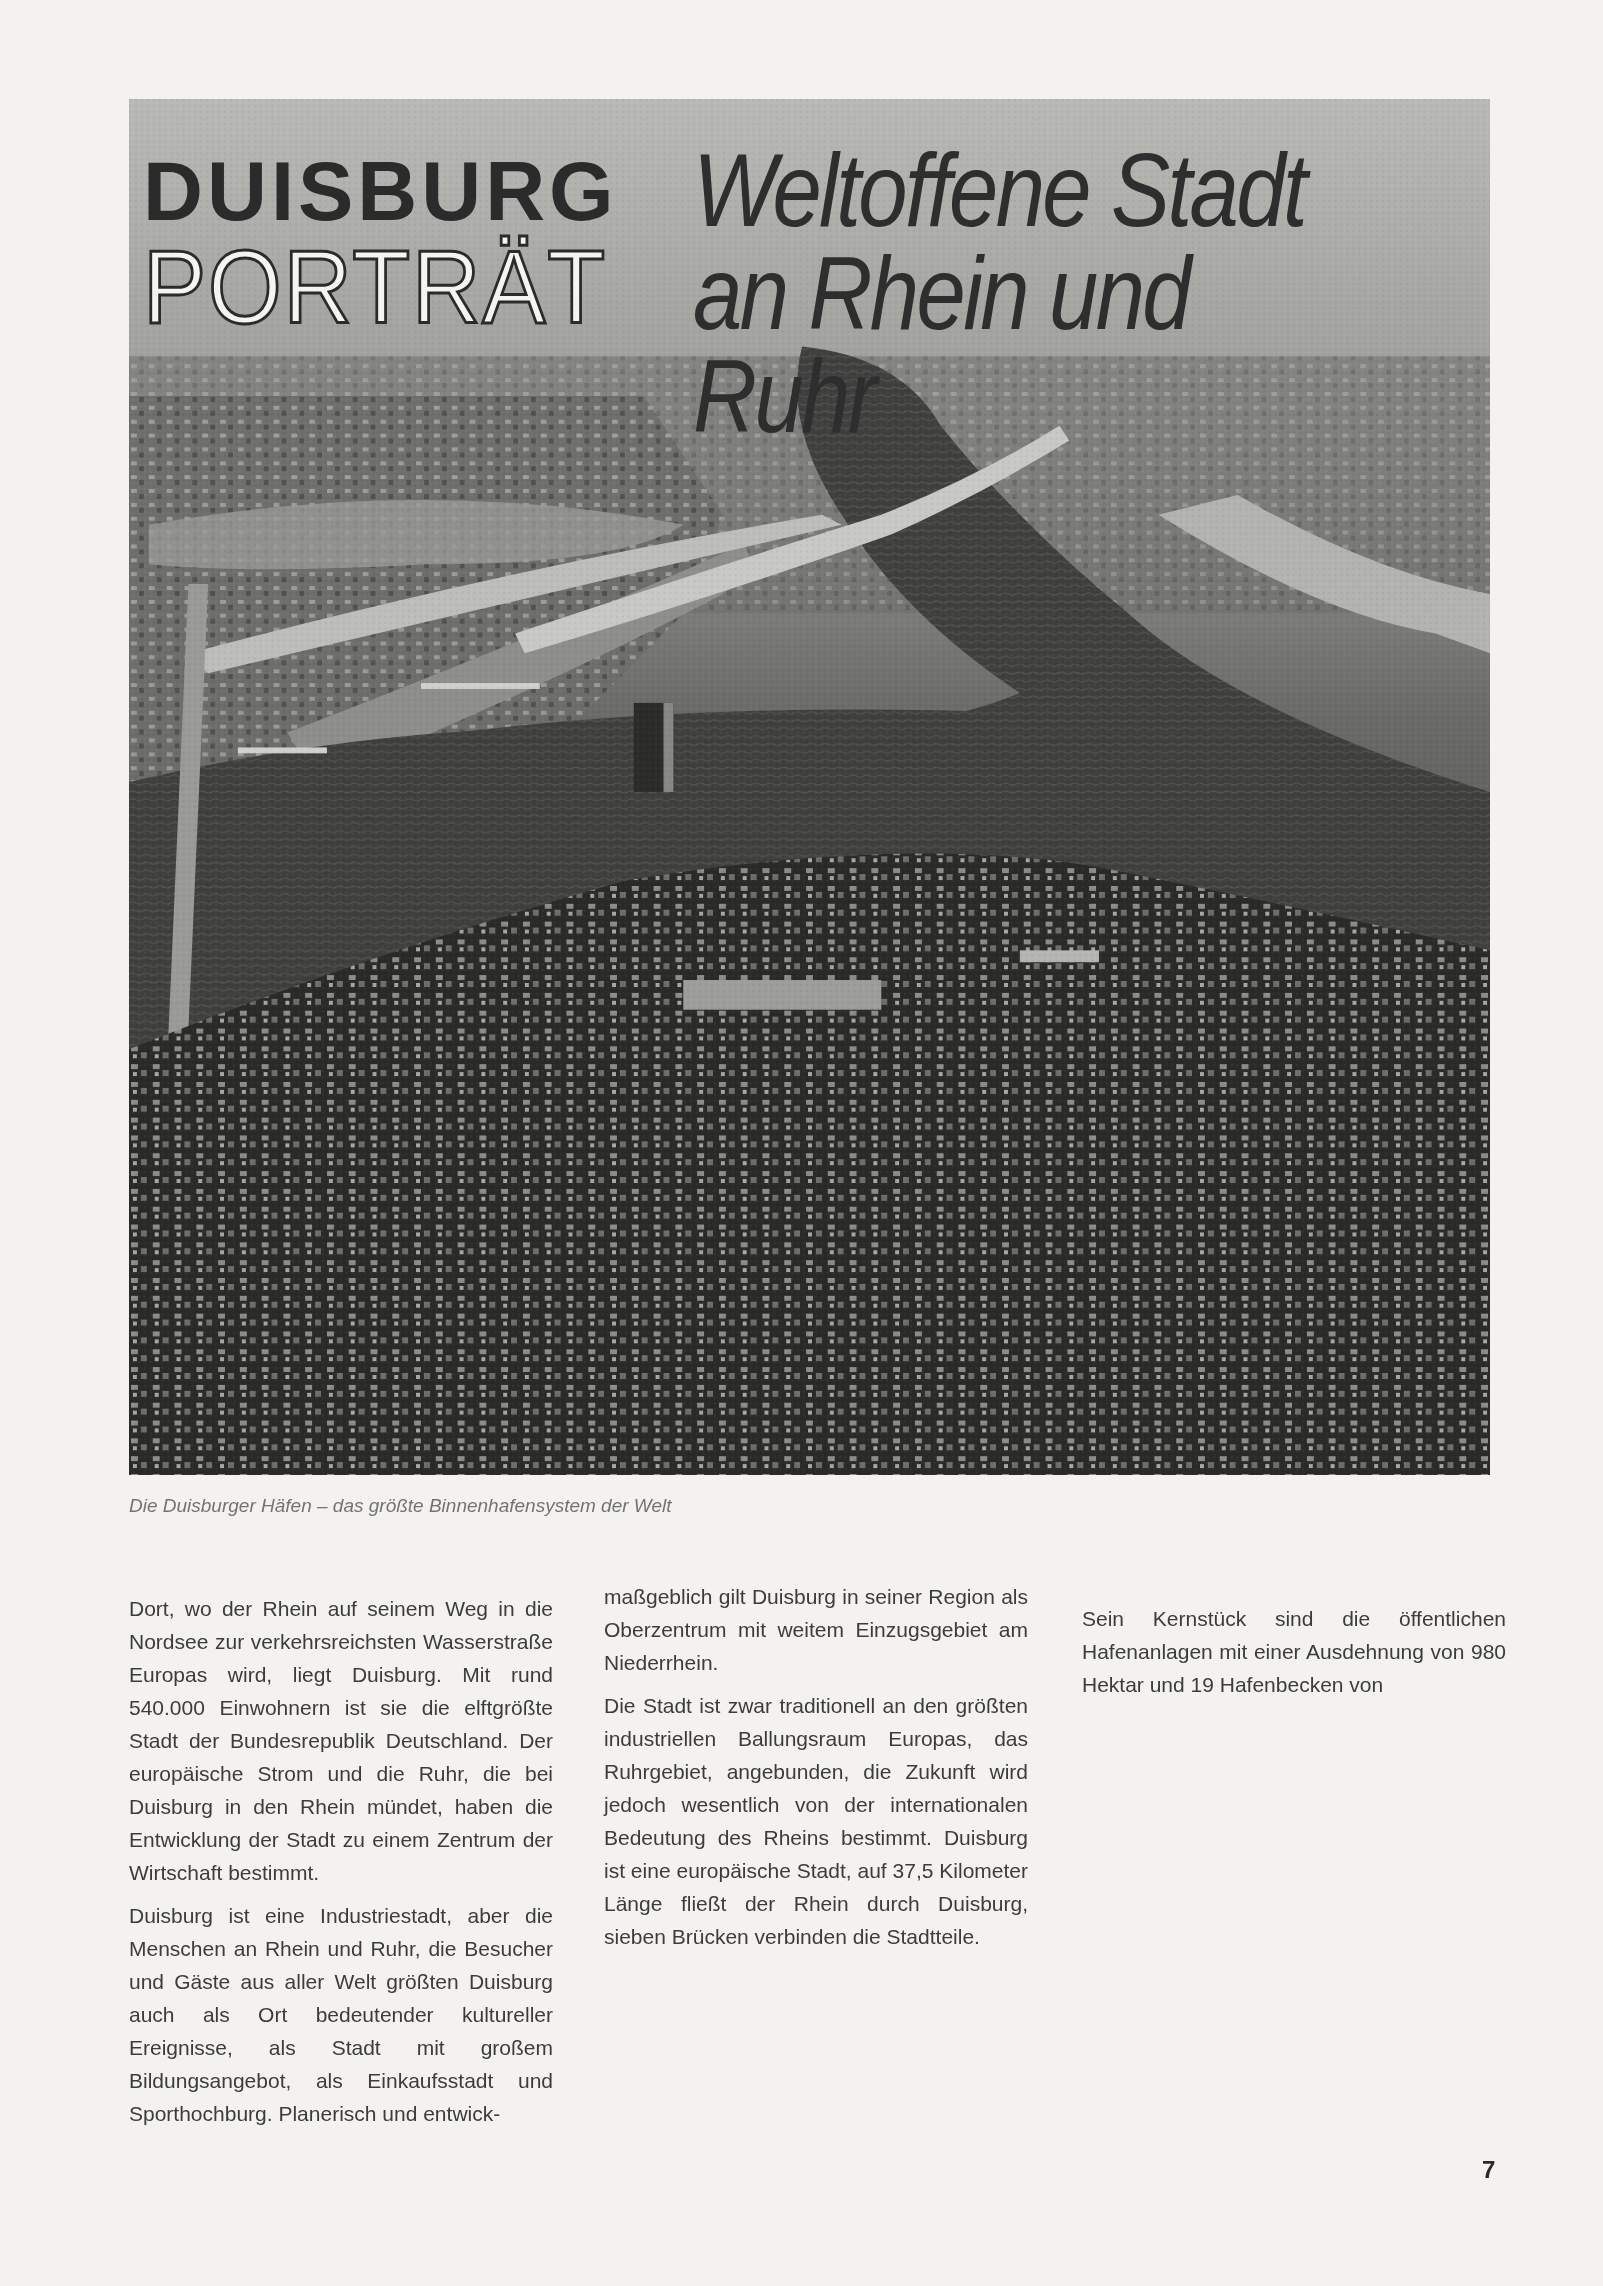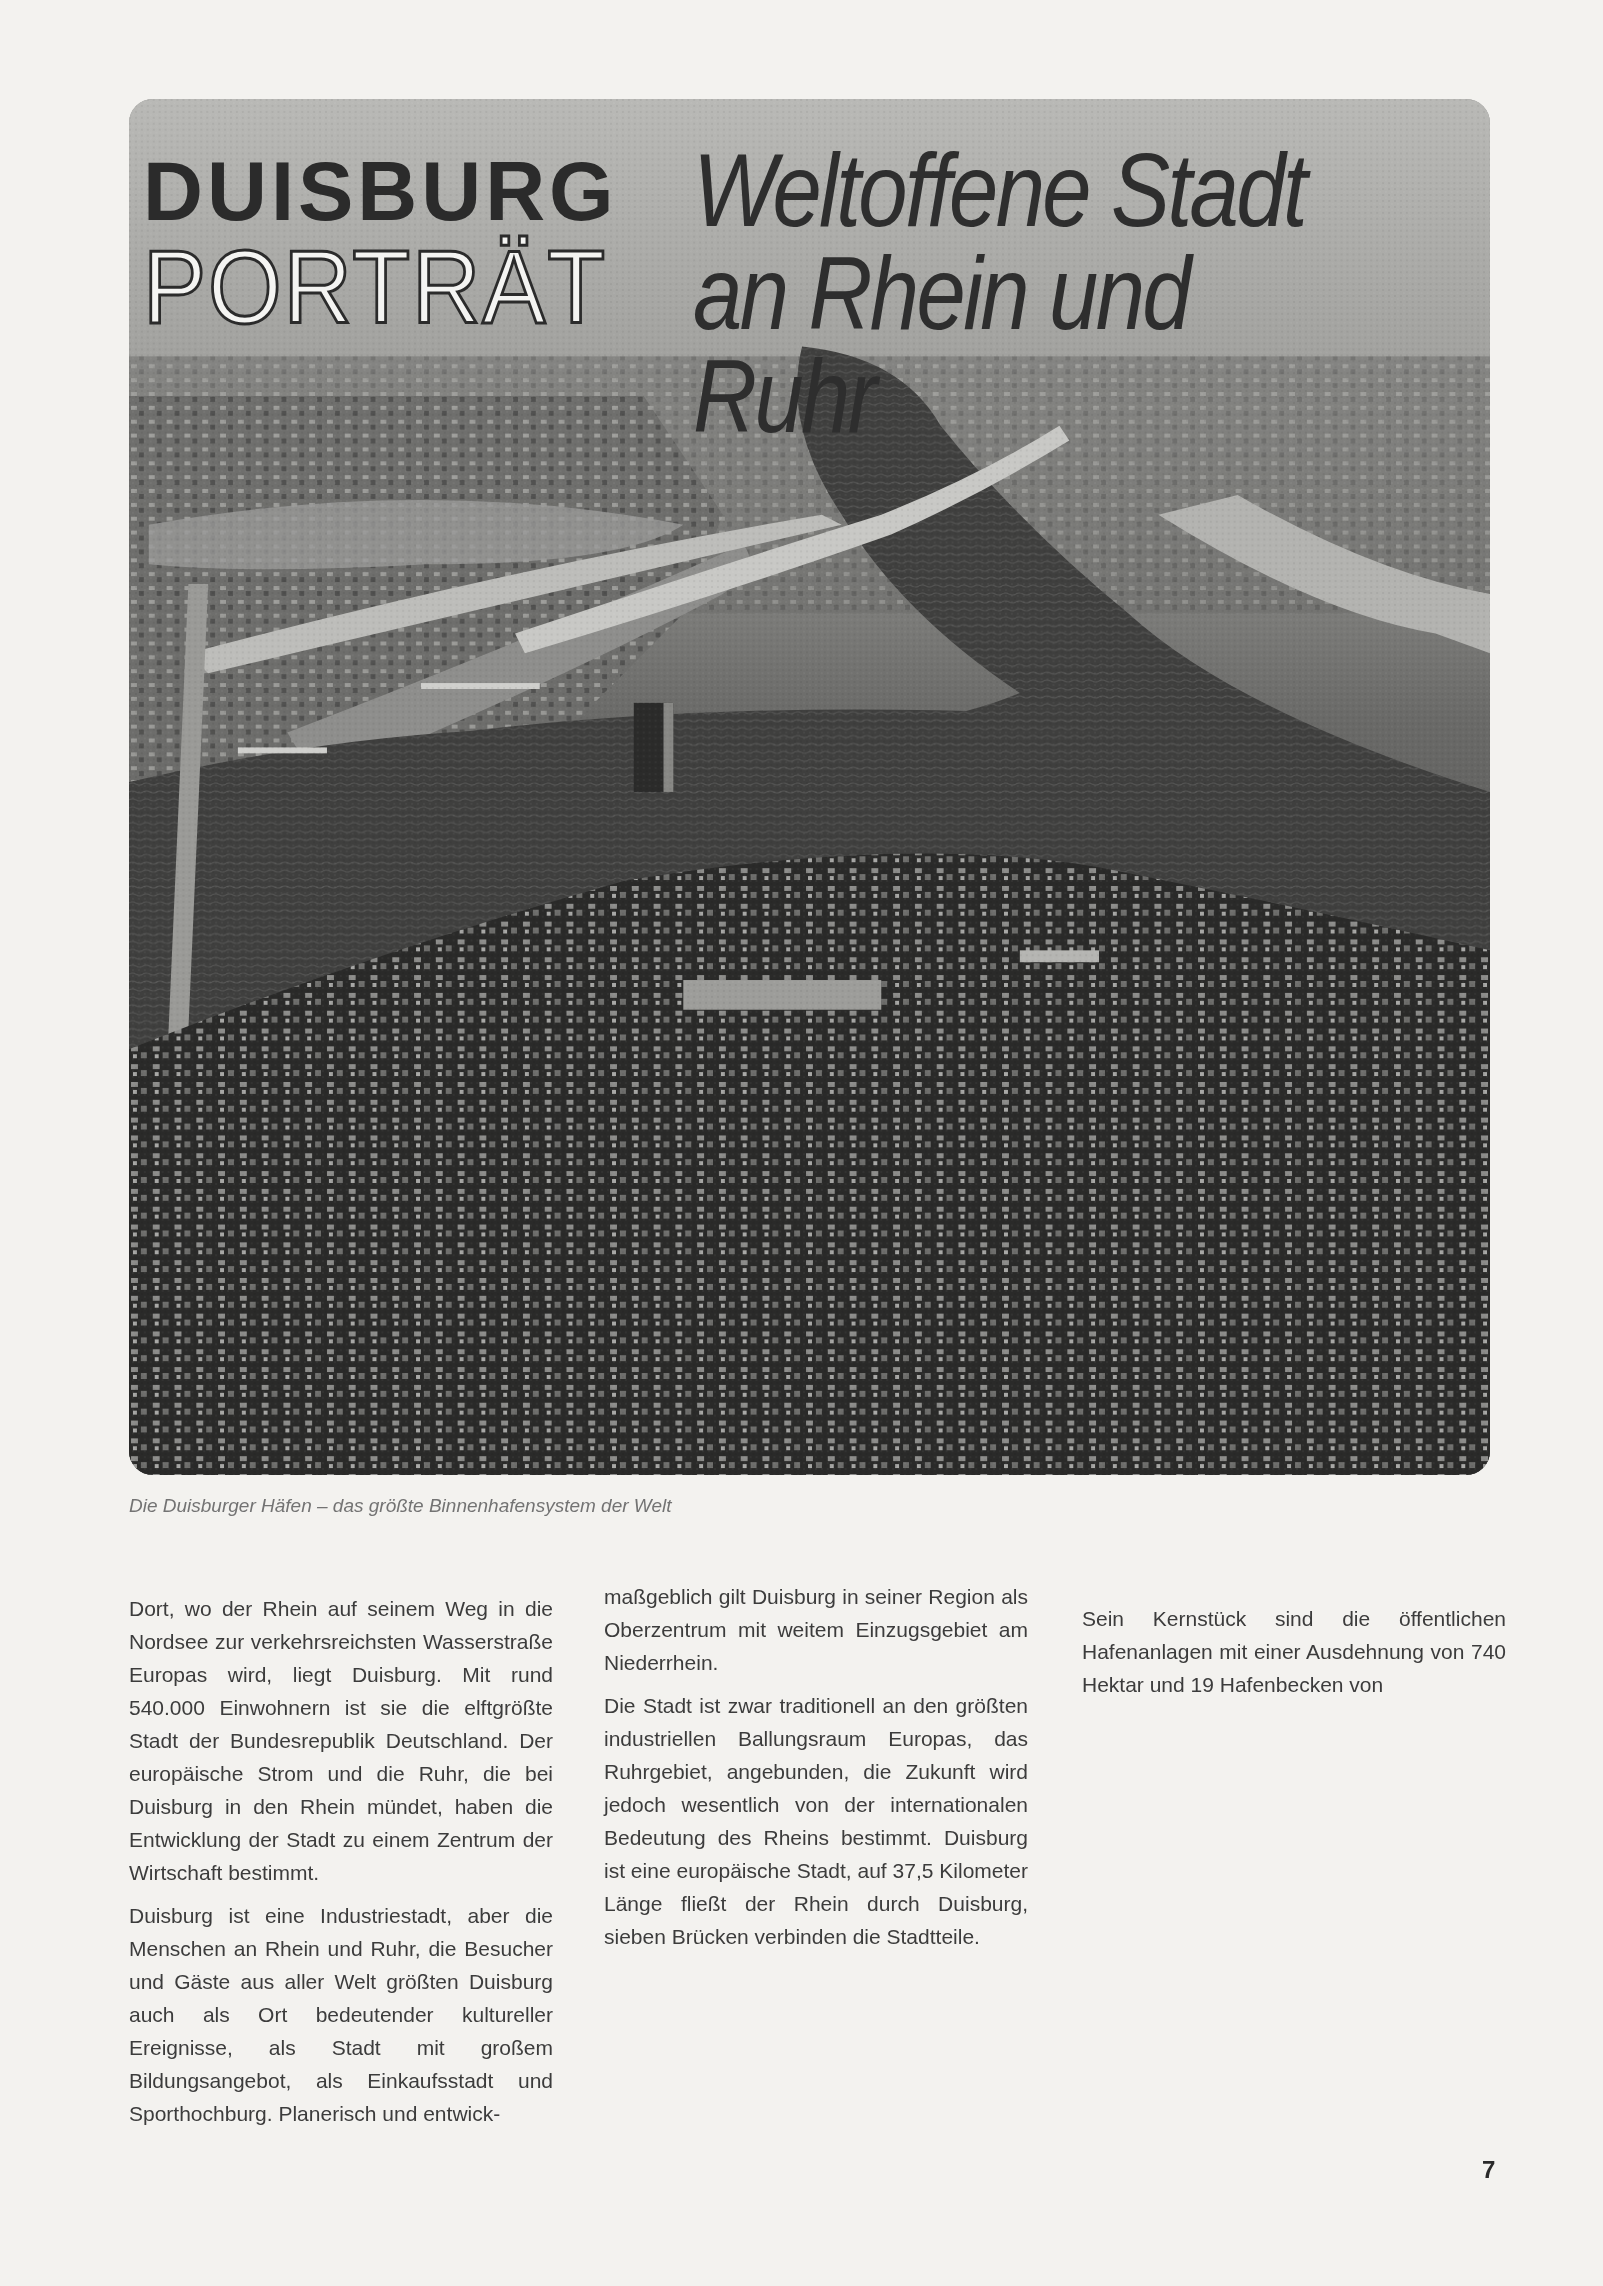--- a/index.html
+++ b/index.html
@@ -3,21 +3,21 @@
 <meta charset="utf-8">
 <style>
   html, body { margin: 0; padding: 0; }
   body {
     width: 1604px; height: 2287px; position: relative;
     background: #f3f2ef; overflow: hidden;
     font-family: "Liberation Sans", sans-serif; color: #3a3a3a;
   }
   .photo {
     position: absolute; left: 129px; top: 99px; width: 1361px; height: 1376px;
-    background: #8a8a88; overflow: hidden; border-radius: 24px;
+    background: #8a8a88; overflow: hidden;
   }
   .photo svg { position: absolute; left: 0; top: 0; width: 100%; height: 100%; }
   .title-left {
     position: absolute; left: 14px; top: 48px;
   }
   .t-duisburg {
     font-family: "Liberation Sans", sans-serif; font-weight: bold;
     font-size: 83px; letter-spacing: 4px; color: #2b2b2b; line-height: 89px;
     display: block;
   }
@@ -134,17 +134,17 @@
   <p>Dort, wo der Rhein auf seinem Weg in die Nordsee zur verkehrsreichsten Wasserstraße Europas wird, liegt Duisburg. Mit rund 540.000 Einwohnern ist sie die elftgrößte Stadt der Bundesrepublik Deutschland. Der europäische Strom und die Ruhr, die bei Duisburg in den Rhein mündet, haben die Entwicklung der Stadt zu einem Zentrum der Wirtschaft bestimmt.</p>
   <p>Duisburg ist eine Industriestadt, aber die Menschen an Rhein und Ruhr, die Besucher und Gäste aus aller Welt größten Duisburg auch als Ort bedeutender kultureller Ereignisse, als Stadt mit großem Bildungsangebot, als Einkaufsstadt und Sporthochburg. Planerisch und entwick-</p>
 </div>
 
 <div class="col col2">
   <p>maßgeblich gilt Duisburg in seiner Region als Oberzentrum mit weitem Einzugsgebiet am Niederrhein.</p>
   <p>Die Stadt ist zwar traditionell an den größten industriellen Ballungsraum Europas, das Ruhrgebiet, angebunden, die Zukunft wird jedoch wesentlich von der internationalen Bedeutung des Rheins bestimmt. Duisburg ist eine europäische Stadt, auf 37,5 Kilometer Länge fließt der Rhein durch Duisburg, sieben Brücken verbinden die Stadtteile.</p>
 </div>
 
 <div class="col col3">
-  <p style="margin-top:22px">Sein Kernstück sind die öffentlichen Hafenanlagen mit einer Ausdehnung von 740 Hektar und 19 Hafenbecken von</p>
+  <p style="margin-top:22px">Sein Kernstück sind die öffentlichen Hafenanlagen mit einer Ausdehnung von 980 Hektar und 19 Hafenbecken von</p>
 </div>
 
 <div class="page-num">7</div>
 
 
 </body></html>

